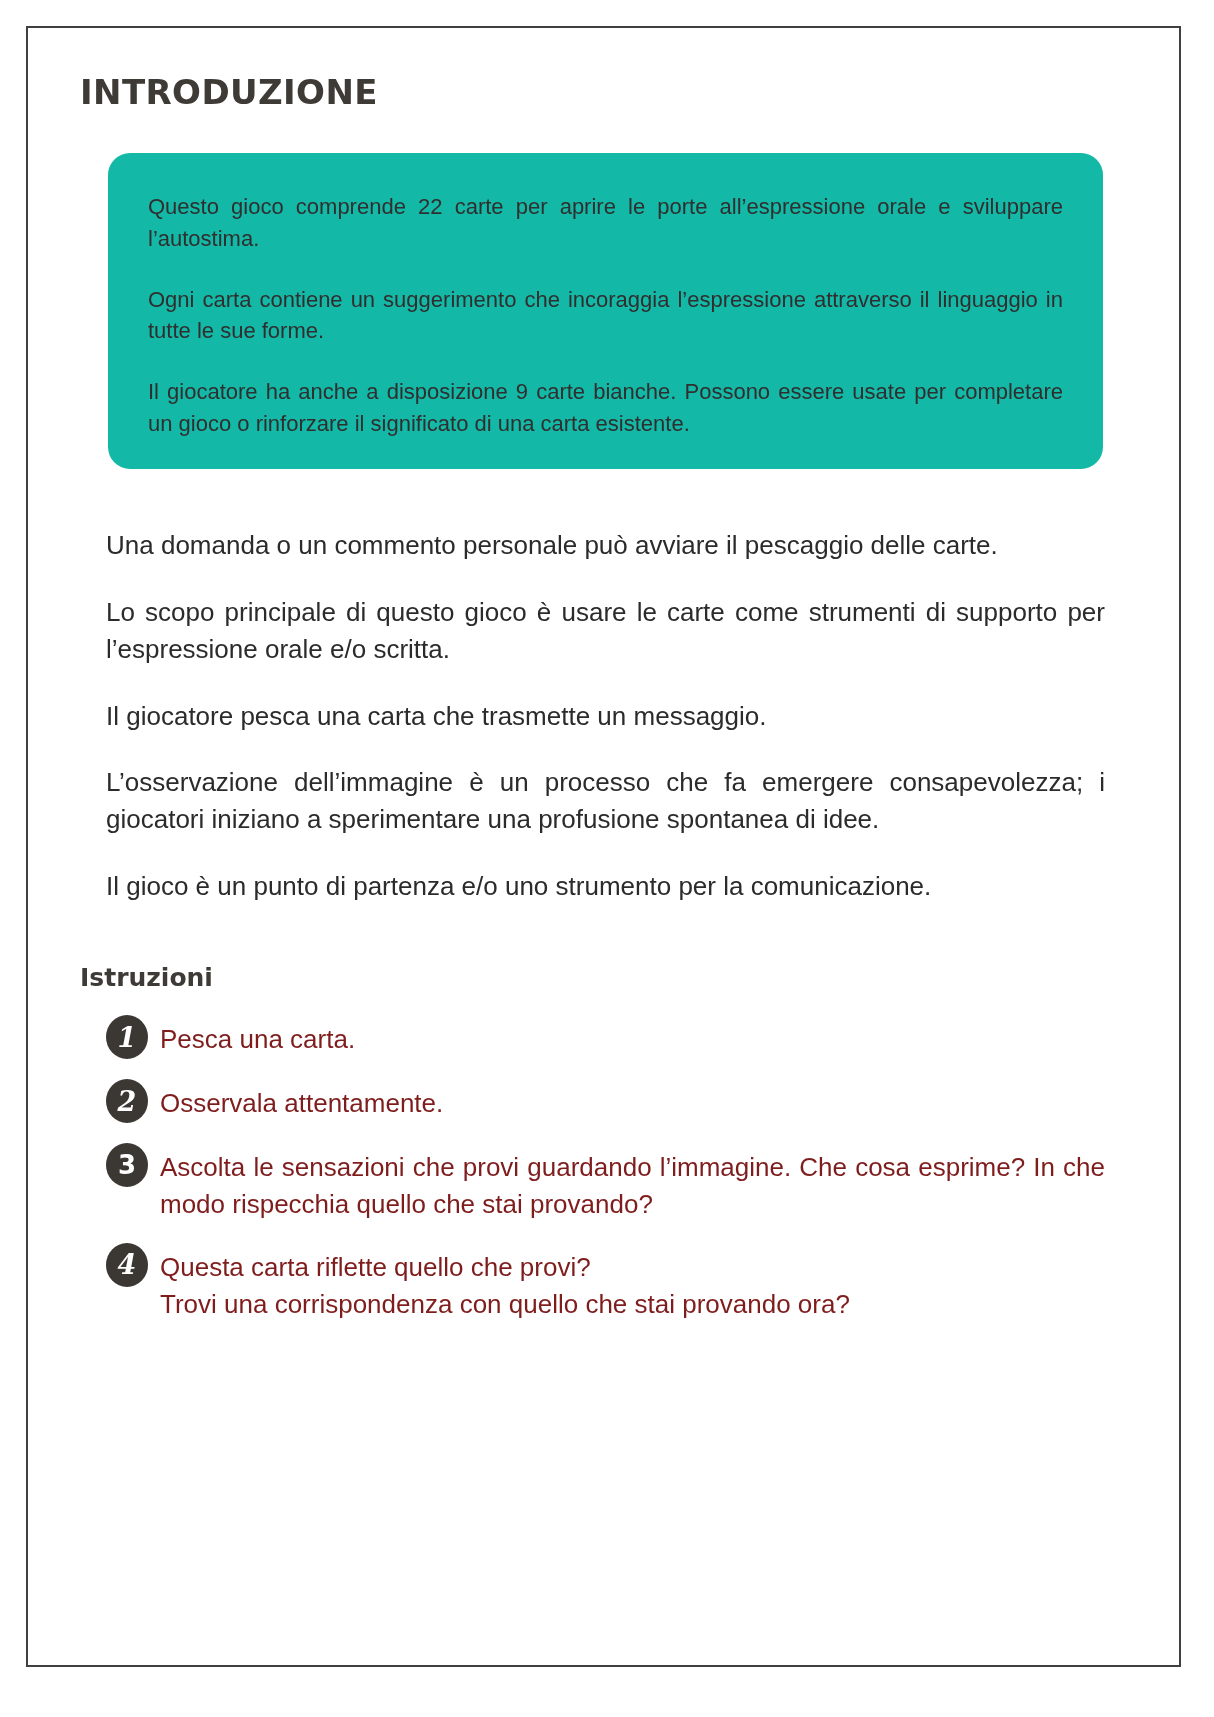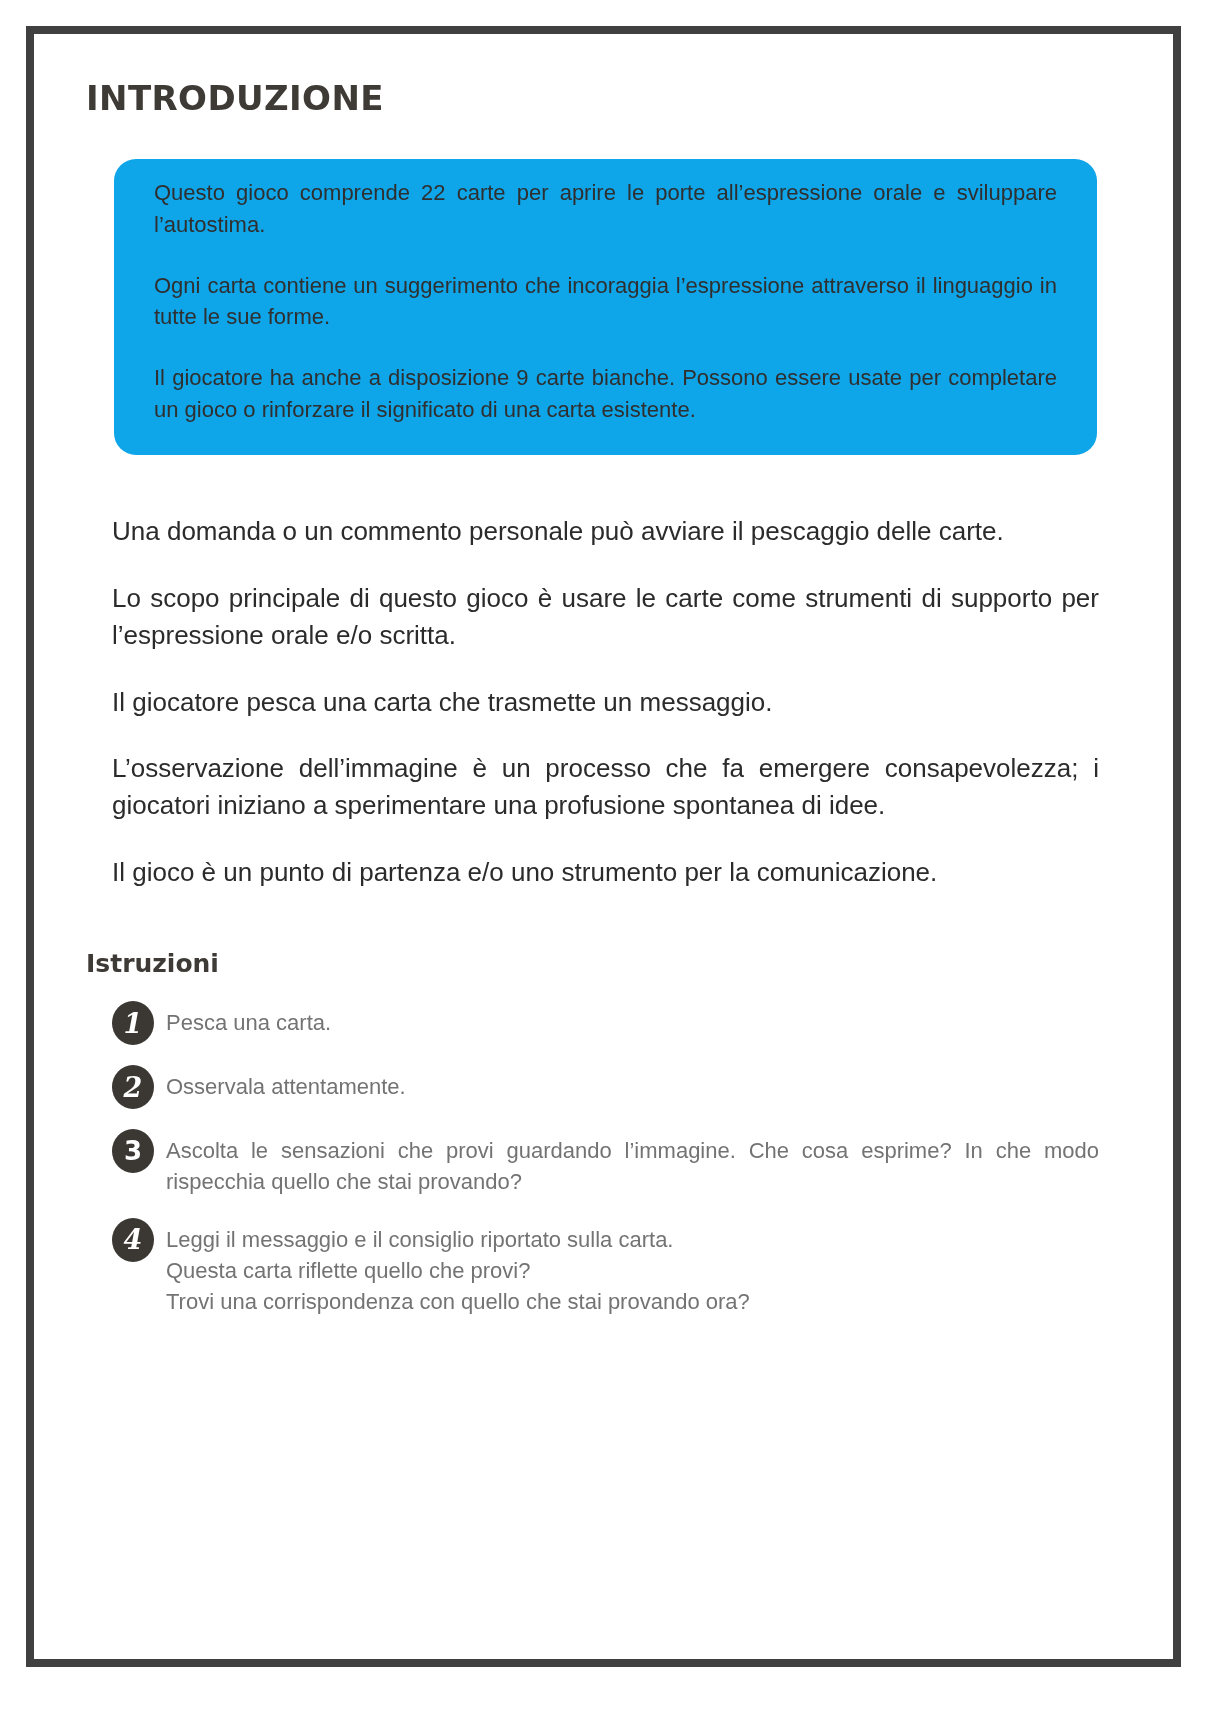--- a/index.html
+++ b/index.html
@@ -17,21 +17,21 @@
   }
 
   
   .page {
     position: absolute;
     left: 26px;
     top: 26px;
     width: 1155px;
     height: 1641px;
     box-sizing: border-box;
-    border: 8px solid #404040;
+    border: 2px solid #404040;
     background: #ffffff;
     overflow: hidden;
   }
 
   .page-inner {
     padding: 46px 52px 0 52px;
     box-sizing: border-box;
     height: 100%;
   }
 
@@ -41,24 +41,24 @@
     font-weight: bold;
     font-size: 34px;
     letter-spacing: 0.4px;
     color: #3e3a35;
     margin: 0 0 42px 0;
     line-height: 1.1;
   }
 
   
   .callout {
-    background: #0ea5e9;
+    background: #14b8a6;
     border-radius: 22px;
     margin: 4px 24px 0 28px;
-    padding: 18px 40px 30px 40px;
+    padding: 38px 40px 30px 40px;
     box-sizing: border-box;
   }
 
   .callout p {
     margin: 0 0 30px 0;
     font-family: "Liberation Sans Narrow", "Liberation Sans", sans-serif;
     font-stretch: condensed;
     font-size: 22px;
     line-height: 1.42;
     color: #2f2f2f;
@@ -138,23 +138,23 @@
   .step-badge.plain {
     font-family: "DejaVu Sans", sans-serif;
     font-style: normal;
     font-size: 26px;
   }
 
   .step-text {
     flex: 1 1 auto;
     font-family: "Liberation Sans Narrow", "Liberation Sans", sans-serif;
     font-stretch: condensed;
-    font-size: 22px;
+    font-size: 26px;
     line-height: 1.42;
-    color: #737373;
+    color: #7f1d1d;
     padding-top: 2px;
   }
 
   .step-text.wide {
     font-family: "Liberation Sans", "DejaVu Sans", sans-serif;
     font-stretch: normal;
   }
 
   .step-text.justified {
     text-align: justify;
@@ -207,21 +207,20 @@
         </div>
 
         <div class="step">
           <span class="step-badge plain">3</span>
           <span class="step-text justified">Ascolta le sensazioni che provi guardando l’immagine. Che cosa esprime? In che modo rispecchia quello che stai provando?</span>
         </div>
 
         <div class="step">
           <span class="step-badge">4</span>
           <span class="step-text">
-            <span class="line">Leggi il messaggio e il consiglio riportato sulla carta.</span>
             <span class="line">Questa carta riflette quello che provi?</span>
             <span class="line">Trovi una corrispondenza con quello che stai provando ora?</span>
           </span>
         </div>
 
       </div>
     </div>
 
   </div>
 </div>

